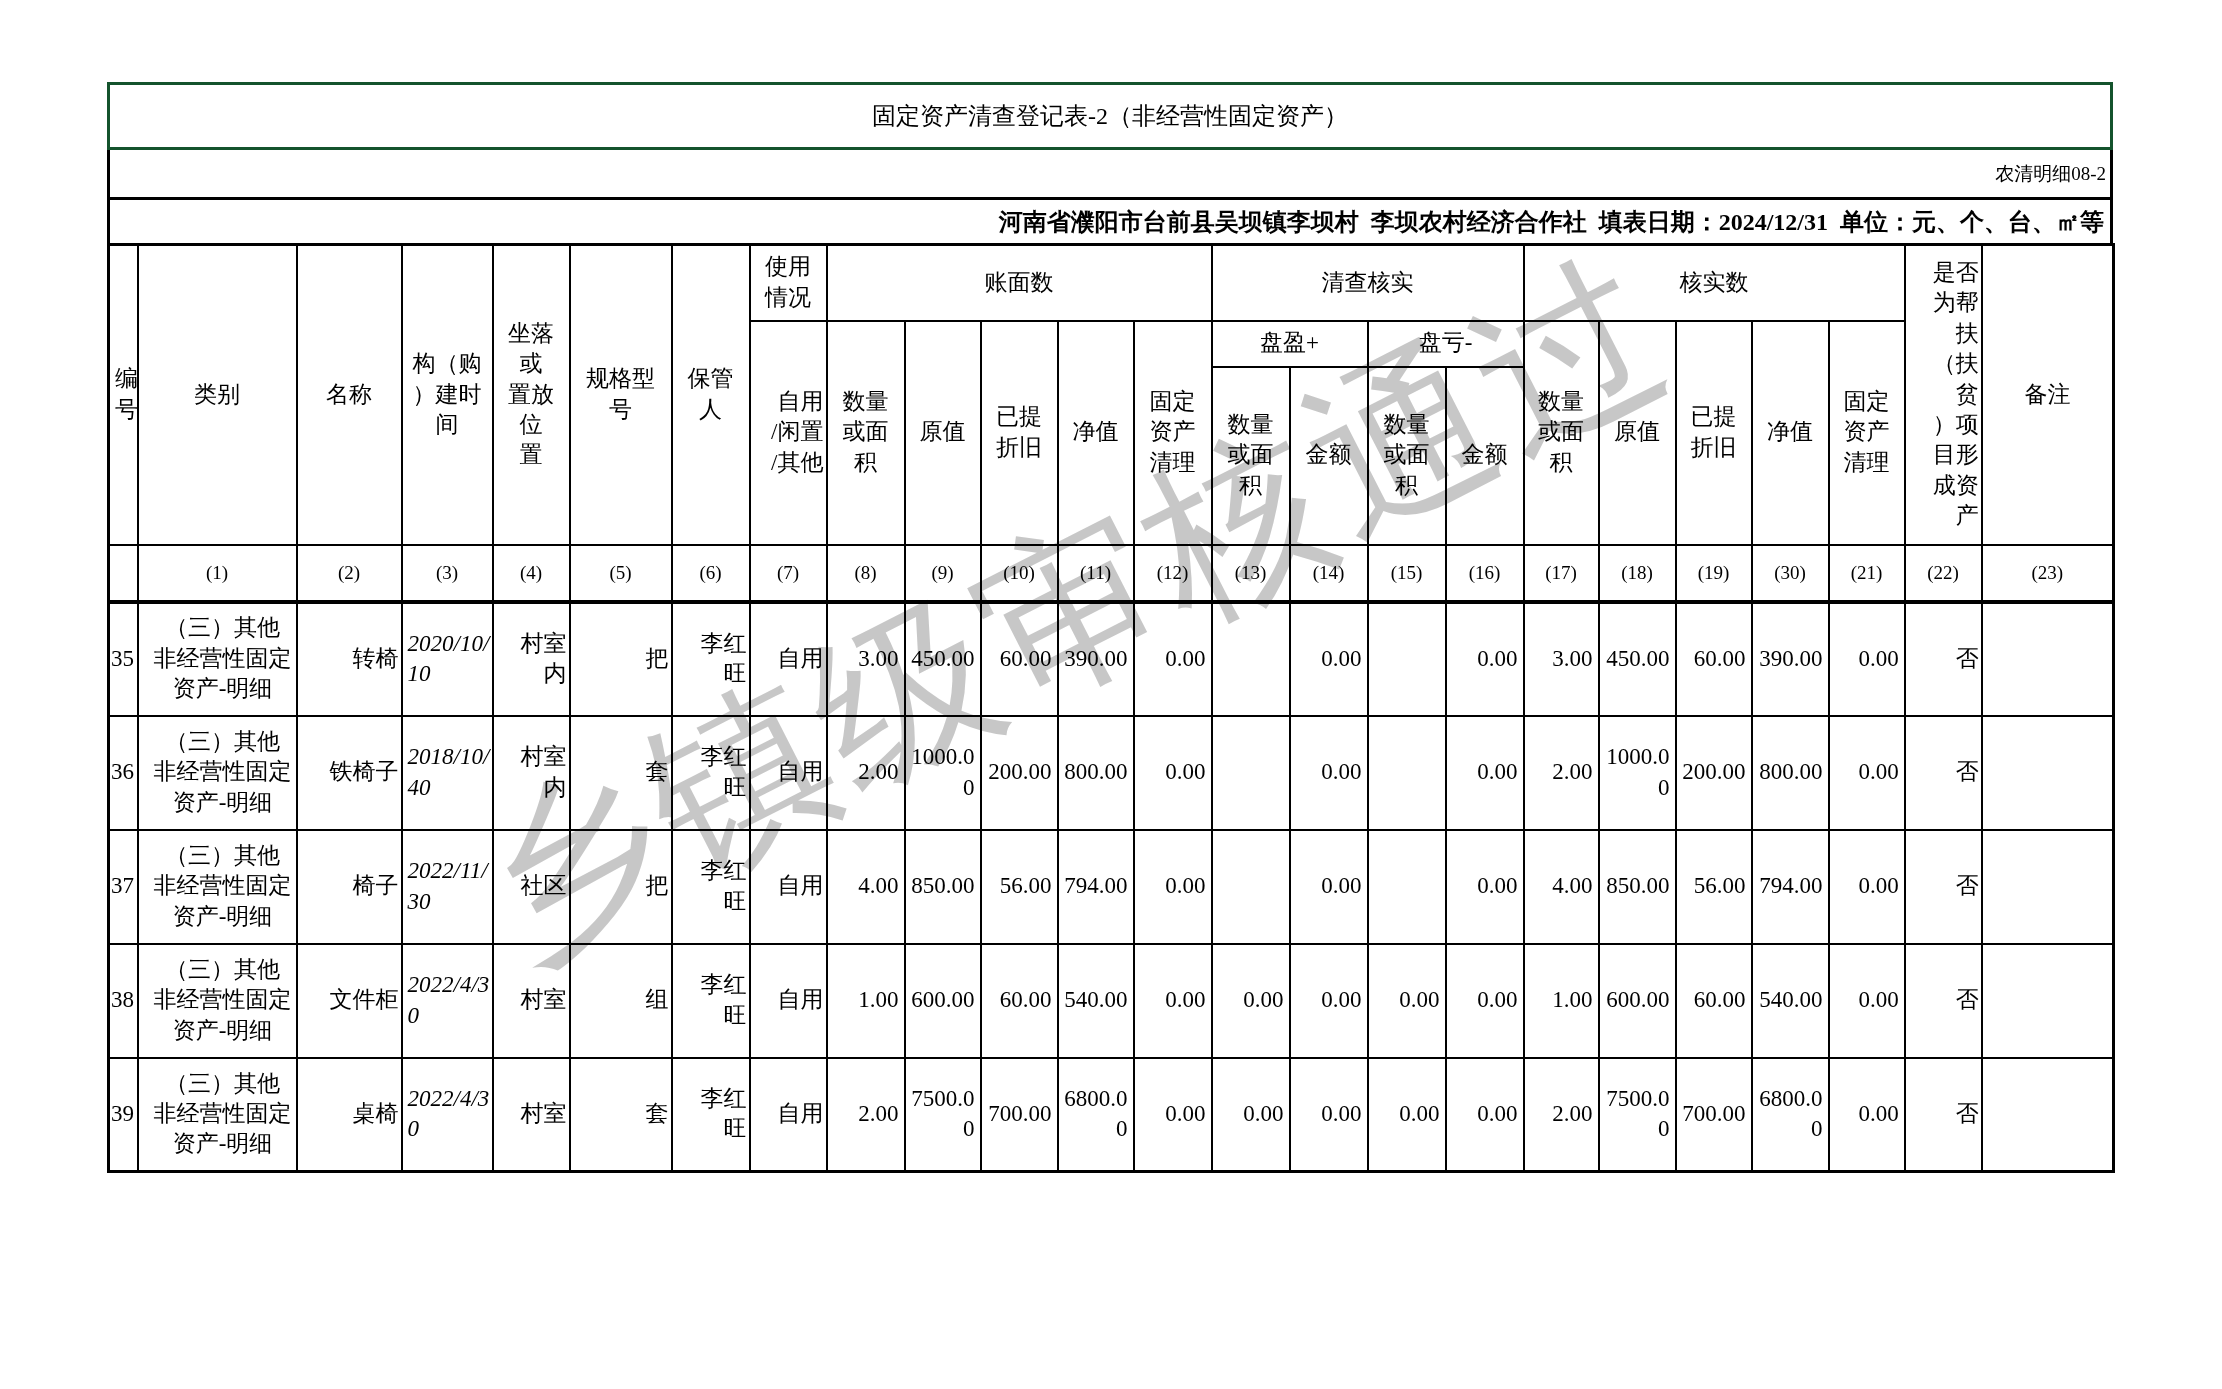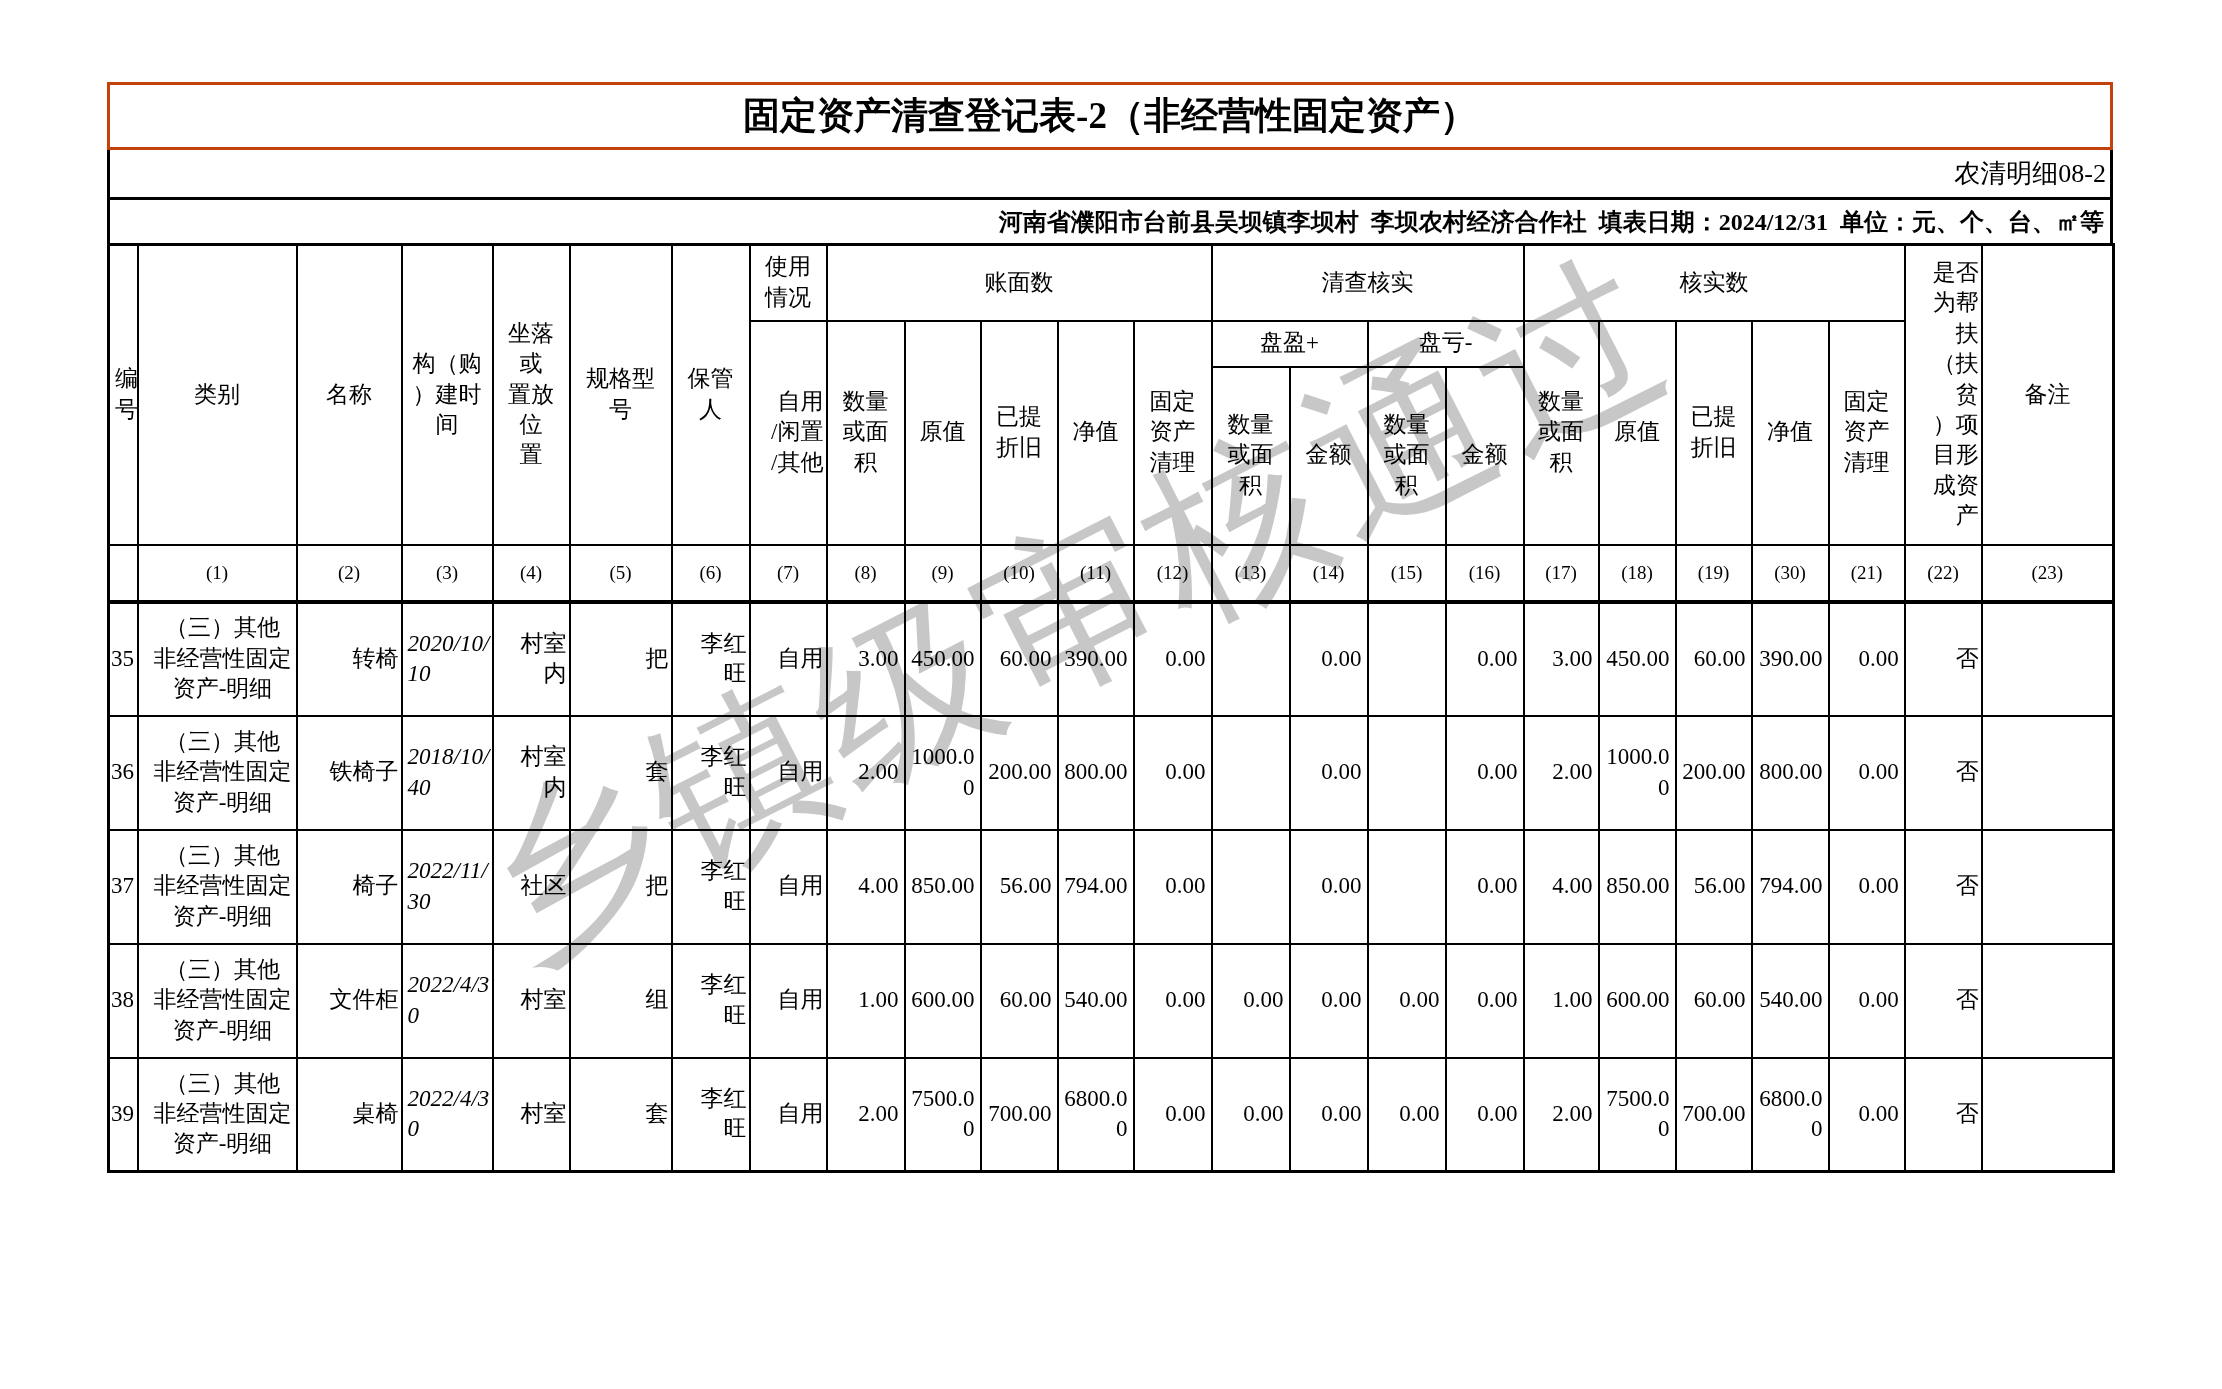--- a/index.html
+++ b/index.html
@@ -9,27 +9,27 @@
     font-family:"Liberation Serif","DejaVu Serif",serif;
   }
   .watermark{
     position:absolute;left:1075px;top:610px;z-index:0;
     transform:translate(-50%,-50%) rotate(-27deg);
     font-size:178px;letter-spacing:8px;white-space:nowrap;
     color:rgba(122,122,122,0.42);font-weight:400;pointer-events:none;
   }
   .sheet{position:absolute;left:107px;top:82px;width:2006px;z-index:1;background:transparent;}
   .title-row{
-    border:3px solid #c2410c;height:62px;display:flex;align-items:center;justify-content:center;
-    font-size:37px;font-weight:bold;
+    border:3px solid #14532d;height:62px;display:flex;align-items:center;justify-content:center;
+    font-size:24px;font-weight:normal;
   }
   .code-row{
     border-left:3px solid #000;border-right:3px solid #000;border-bottom:3px solid #000;
     height:50px;display:flex;align-items:center;justify-content:flex-end;
-    font-size:26px;padding-right:4px;box-sizing:border-box;
+    font-size:19px;padding-right:4px;box-sizing:border-box;
   }
   .info-row{
     border-left:3px solid #000;border-right:3px solid #000;
     height:43px;display:flex;align-items:center;justify-content:flex-end;
     font-size:24px;font-weight:bold;padding-right:6px;box-sizing:border-box;
   }
   .info-row span{white-space:pre;}
   table{
     border-collapse:collapse;table-layout:fixed;width:2006px;
     border:3px solid #000;

